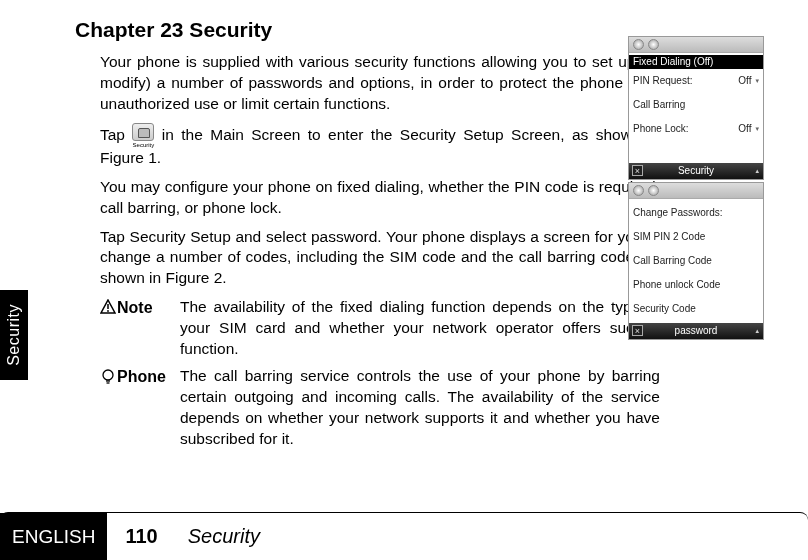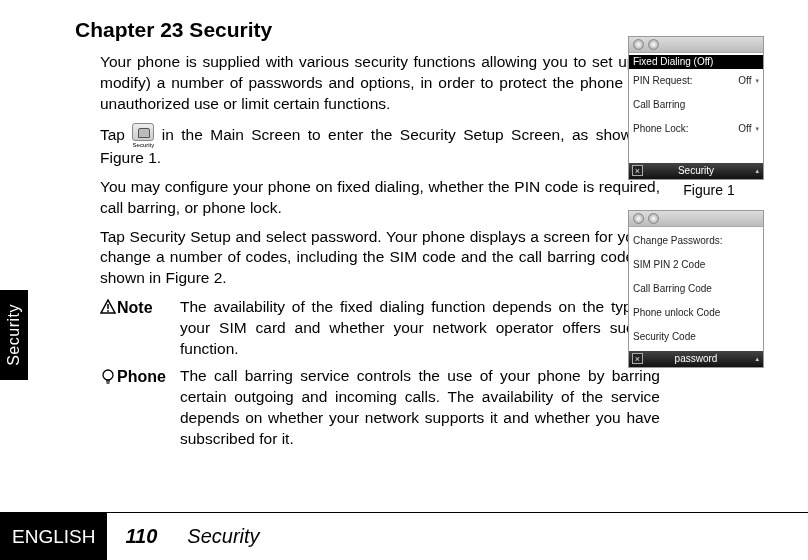--- a/index.html
+++ b/index.html
@@ -196,35 +196,35 @@
   
   .footer {
     position: absolute;
     left: 0;
     bottom: 0;
     height: 48px;
     width: 100%;
     border-top: 1px solid #000;
     display: flex;
     align-items: center;
+    border-radius: 8px;
   }
   .footer .lang {
     background: #000;
     color: #fff;
     height: 100%;
     display: flex;
     align-items: center;
     padding: 0 12px;
     font-size: 19px;
   }
   .footer .pageno {
     font-size: 20px;
     font-weight: bold;
     margin-left: 18px;
-    font-style: italic;
   }
   .footer .section {
     font-size: 20px;
     font-style: italic;
     margin-left: 30px;
   }
 </style>
 </head>
 <body>
 
@@ -304,21 +304,20 @@
             <span class="arrow">▾</span>
           </span>
         </div>
       </div>
       <div class="botbar">
         <div class="close">×</div>
         <span>Security</span>
         <span class="tri">▴</span>
       </div>
     </div>
-    <div class="fig-caption">Figure 1</div>
 
     <div class="phone">
       <div class="topbar">
         <div class="circ"></div>
         <div class="circ"></div>
       </div>
       <div class="body">
         <div class="row">
           <span>Change Passwords:</span>
         </div>

